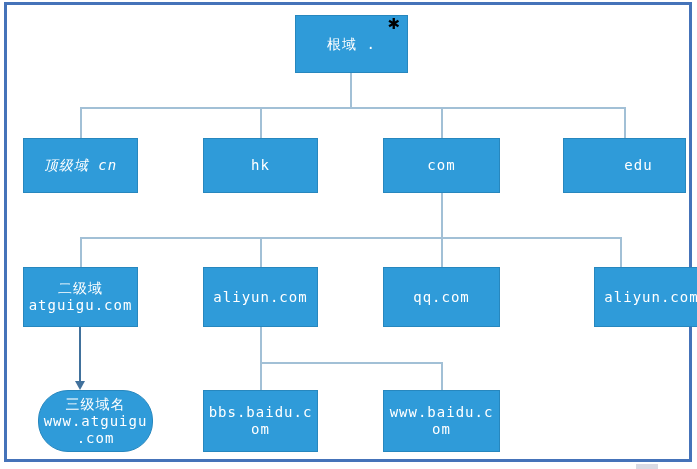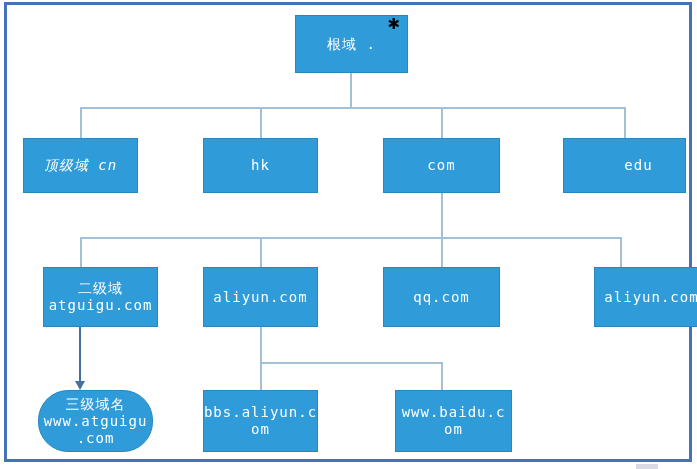--- a/index.html
+++ b/index.html
@@ -86,41 +86,41 @@
   <div class="node" style="left:203px;top:138px;width:115px;height:55px;align-items:center;">
     <span class="line">hk</span>
   </div>
   <div class="node" style="left:383px;top:138px;width:117px;height:55px;">
     <span class="line">com</span>
   </div>
   <div class="node" style="left:563px;top:138px;width:123px;height:55px;padding-left:28px;">
     <span class="line">edu</span>
   </div>
 
-  <div class="node" style="left:23px;top:267px;width:115px;height:60px;margin-left:20px;">
+  <div class="node" style="left:23px;top:267px;width:115px;height:60px;">
     <span class="line">二级域</span>
     <span class="line">atguigu.com</span>
   </div>
   <div class="node" style="left:203px;top:267px;width:115px;height:60px;">
     <span class="line">aliyun.com</span>
   </div>
   <div class="node" style="left:383px;top:267px;width:117px;height:60px;">
     <span class="line">qq.com</span>
   </div>
   <div class="node" style="left:594px;top:267px;width:115px;height:60px;">
     <span class="line">aliyun.com</span>
   </div>
 
   <div class="node" style="left:38px;top:390px;width:115px;height:62px;border-radius:30px;">
     <span class="line">三级域名</span>
     <span class="line">www.atguigu</span>
     <span class="line">.com</span>
   </div>
   <div class="node" style="left:203px;top:390px;width:115px;height:62px;">
-    <span class="line">bbs.aliyun.c</span>
+    <span class="line">bbs.baidu.c</span>
     <span class="line">om</span>
   </div>
-  <div class="node" style="left:383px;top:390px;width:117px;height:62px;margin-left:12px;">
+  <div class="node" style="left:383px;top:390px;width:117px;height:62px;">
     <span class="line">www.baidu.c</span>
     <span class="line">om</span>
   </div>
 
 </div>
 
 </body></html>

